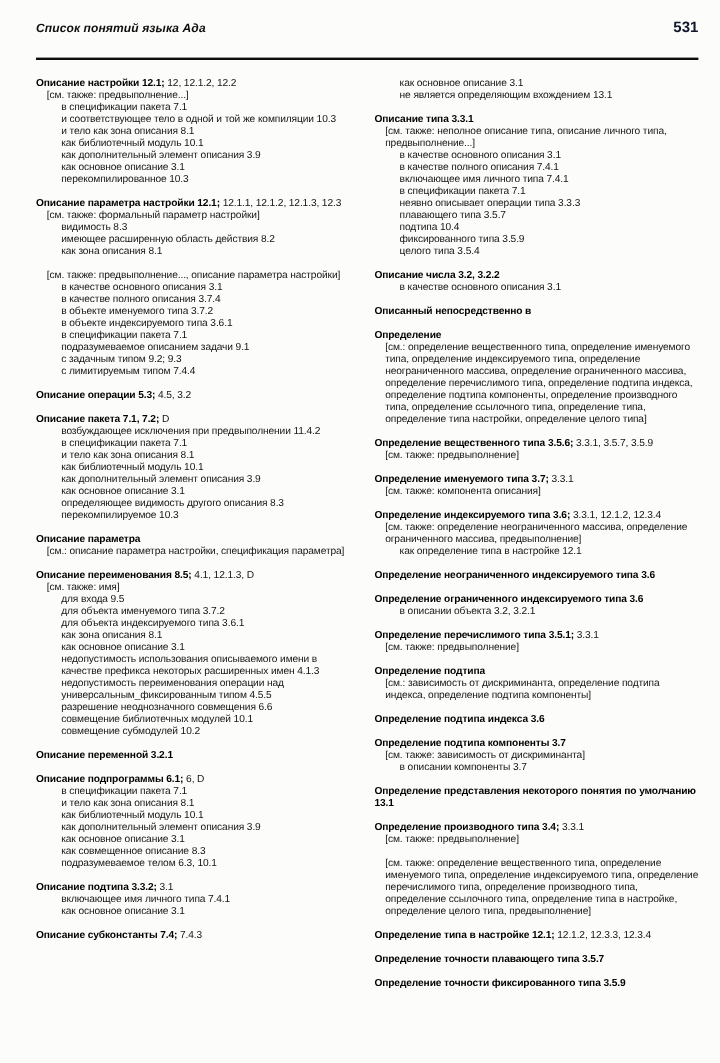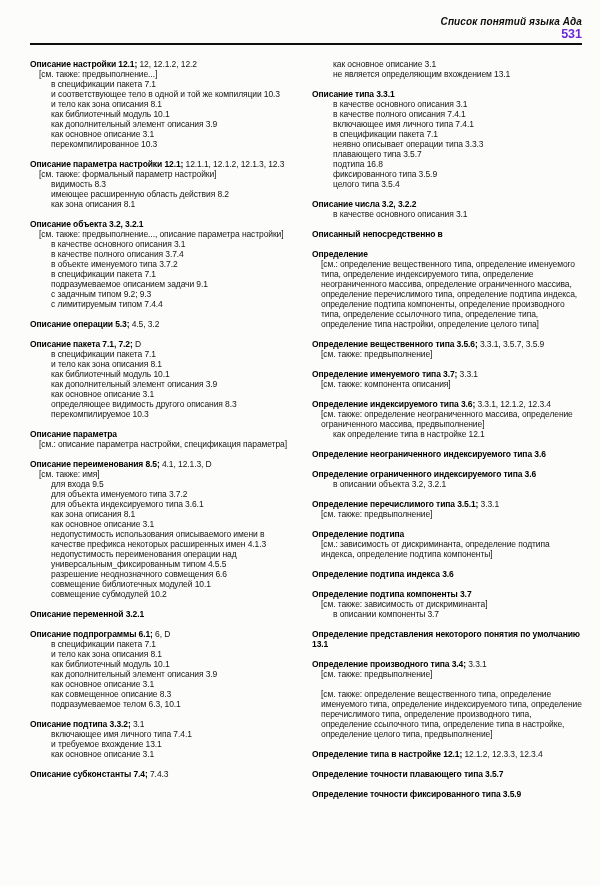--- a/index.html
+++ b/index.html
@@ -19,34 +19,33 @@
     width: 600px;
     height: 886px;
     box-sizing: border-box;
     padding: 16px 18px 0 30px;
   }
   .header {
     display: flex;
     justify-content: space-between;
     align-items: flex-end;
     border-bottom: 2.5px solid #0d0d0d;
-    padding-bottom: 2px;
-    flex-direction: column;
+    padding-bottom: 18px;
   }
   .header .title {
     font-weight: bold;
     font-style: italic;
     font-size: 10px;
     letter-spacing: 0.1px;
     color: #0d0d0d;
   }
   .header .pagenum {
     font-weight: bold;
     font-size: 12.5px;
-    color: #6d28d9;
+    color: #0f172a;
   }
   .columns {
     display: flex;
     gap: 12px;
     margin-top: 14px;
   }
   .col {
     flex: 1 1 0;
     min-width: 0;
     font-size: 8.5px;
@@ -93,35 +92,36 @@
           <div class="sub">перекомпилированное 10.3</div>
         </div>
         <div class="entry">
           <div class="head"><span>Описание параметра настройки 12.1;</span><span class="refs"> 12.1.1, 12.1.2, 12.1.3, 12.3</span></div>
           <div class="see">[см. также: формальный параметр настройки]</div>
           <div class="sub">видимость 8.3</div>
           <div class="sub">имеющее расширенную область действия 8.2</div>
           <div class="sub">как зона описания 8.1</div>
         </div>
         <div class="entry">
-          <div class="head"><span>Описание объекта 3.2, 3.2.1</span></div>
           <div class="see">[см. также: предвыполнение..., описание параметра настройки]</div>
           <div class="sub">в качестве основного описания 3.1</div>
           <div class="sub">в качестве полного описания 3.7.4</div>
           <div class="sub">в объекте именуемого типа 3.7.2</div>
+          <div class="sub">в объекте индексируемого типа 3.6.1</div>
           <div class="sub">в спецификации пакета 7.1</div>
           <div class="sub">подразумеваемое описанием задачи 9.1</div>
           <div class="sub">с задачным типом 9.2; 9.3</div>
           <div class="sub">с лимитируемым типом 7.4.4</div>
         </div>
         <div class="entry">
           <div class="head"><span>Описание операции 5.3;</span><span class="refs"> 4.5, 3.2</span></div>
         </div>
         <div class="entry">
           <div class="head"><span>Описание пакета 7.1, 7.2;</span><span class="refs"> D</span></div>
+          <div class="sub">возбуждающее исключения при предвыполнении 11.4.2</div>
           <div class="sub">в спецификации пакета 7.1</div>
           <div class="sub">и тело как зона описания 8.1</div>
           <div class="sub">как библиотечный модуль 10.1</div>
           <div class="sub">как дополнительный элемент описания 3.9</div>
           <div class="sub">как основное описание 3.1</div>
           <div class="sub">определяющее видимость другого описания 8.3</div>
           <div class="sub">перекомпилируемое 10.3</div>
         </div>
         <div class="entry">
           <div class="head"><span>Описание параметра</span></div>
@@ -150,41 +150,41 @@
           <div class="sub">и тело как зона описания 8.1</div>
           <div class="sub">как библиотечный модуль 10.1</div>
           <div class="sub">как дополнительный элемент описания 3.9</div>
           <div class="sub">как основное описание 3.1</div>
           <div class="sub">как совмещенное описание 8.3</div>
           <div class="sub">подразумеваемое телом 6.3, 10.1</div>
         </div>
         <div class="entry">
           <div class="head"><span>Описание подтипа 3.3.2;</span><span class="refs"> 3.1</span></div>
           <div class="sub">включающее имя личного типа 7.4.1</div>
-          <div class="sub">и требуемое вхождение 13.1</div>
           <div class="sub">как основное описание 3.1</div>
         </div>
         <div class="entry">
           <div class="head"><span>Описание субконстанты 7.4;</span><span class="refs"> 7.4.3</span></div>
         </div>
       </div>
     <div class="col">
         <div class="entry">
           <div class="sub">как основное описание 3.1</div>
           <div class="sub">не является определяющим вхождением 13.1</div>
         </div>
         <div class="entry">
           <div class="head"><span>Описание типа 3.3.1</span></div>
+          <div class="see">[см. также: неполное описание типа, описание личного типа, предвыполнение...]</div>
           <div class="sub">в качестве основного описания 3.1</div>
           <div class="sub">в качестве полного описания 7.4.1</div>
           <div class="sub">включающее имя личного типа 7.4.1</div>
           <div class="sub">в спецификации пакета 7.1</div>
           <div class="sub">неявно описывает операции типа 3.3.3</div>
           <div class="sub">плавающего типа 3.5.7</div>
-          <div class="sub">подтипа 16.8</div>
+          <div class="sub">подтипа 10.4</div>
           <div class="sub">фиксированного типа 3.5.9</div>
           <div class="sub">целого типа 3.5.4</div>
         </div>
         <div class="entry">
           <div class="head"><span>Описание числа 3.2, 3.2.2</span></div>
           <div class="sub">в качестве основного описания 3.1</div>
         </div>
         <div class="entry">
           <div class="head"><span>Описанный непосредственно в</span></div>
         </div>

